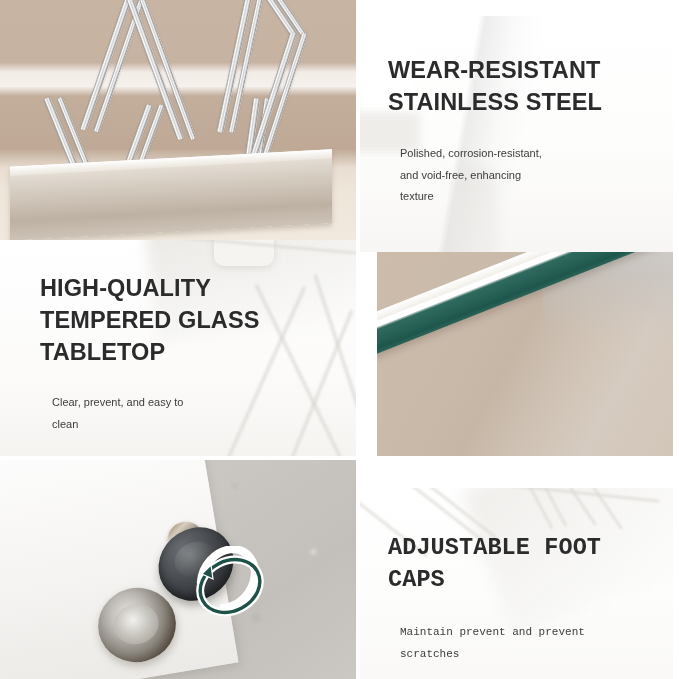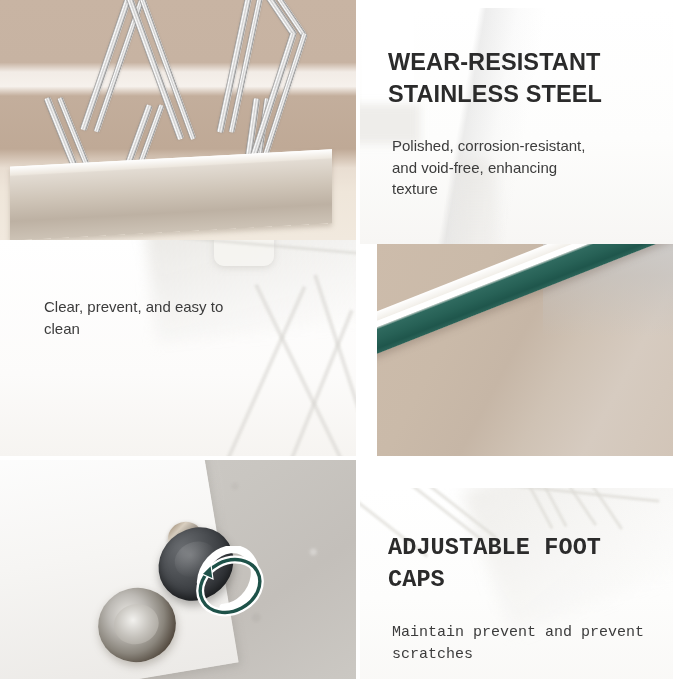--- a/index.html
+++ b/index.html
@@ -40,25 +40,25 @@
   .feature-title {
     font-size: 23.5px;
     font-weight: bold;
     line-height: 32px;
     letter-spacing: 0.1px;
     color: #2b2b2b;
     margin: 0;
     white-space: pre-line;
   }
   .feature-desc {
-    font-size: 15px;
+    font-size: 11px;
     font-weight: normal;
     line-height: 21.5px;
     color: #3c3c3c;
-    margin: 4px;
+    margin: 12px;
     white-space: pre-line;
   }
 
   
   .ghost {
     position: absolute;
     inset: 0;
     z-index: 1;
     pointer-events: none;
   }
@@ -325,21 +325,21 @@
       <div class="rod" style="left:246px; top:104px; width:7px; height:104px; transform:rotate(8deg);"></div>
       <div class="rod" style="left:257px; top:104px; width:6px; height:104px; transform:rotate(8deg);"></div>
       <div class="rod" style="left:276px; top:-8px; width:7px; height:54px; transform:rotate(-34deg);"></div>
       <div class="rod" style="left:286px; top:-8px; width:6px; height:54px; transform:rotate(-34deg);"></div>
       <div class="rod" style="left:268px; top:36px; width:7px; height:142px; transform:rotate(18deg);"></div>
       <div class="rod" style="left:280px; top:36px; width:6px; height:142px; transform:rotate(18deg);"></div>
     </div>
     <div class="steel-plinth"></div>
   </div>
 
-  <div class="cell text-panel" style="left:360px; top:8px; width:319px; height:236px;">
+  <div class="cell text-panel" style="left:360px; top:16px; width:319px; height:236px;">
     <div class="ghost ghost-a">
       <div class="blobA"></div>
       <div class="blobC"></div>
       <div class="blobB"></div>
     </div>
     <div class="text-inner" style="padding:38px 0 0 28px;">
       <h2 class="feature-title">WEAR-RESISTANT
 STAINLESS STEEL</h2>
       <p class="feature-desc" style="margin-top:25px;">Polished, corrosion-resistant,
 and void-free, enhancing
@@ -351,20 +351,23 @@
     <div class="ghost ghost-b">
       <div class="gsheen"></div>
       <div class="gcup"></div>
       <div class="gline" style="left:262px; top:38px; width:4px; height:200px; transform:rotate(24deg);"></div>
       <div class="gline" style="left:300px; top:34px; width:4px; height:210px; transform:rotate(-26deg);"></div>
       <div class="gline" style="left:318px; top:64px; width:4px; height:170px; transform:rotate(22deg);"></div>
       <div class="gline" style="left:344px; top:30px; width:4px; height:200px; transform:rotate(-18deg);"></div>
       <div class="gline" style="left:180px; top:4px; width:180px; height:3px; transform:rotate(5deg);"></div>
     </div>
     <div class="text-inner" style="padding:32px 0 0 40px;">
+      <h2 class="feature-title">HIGH-QUALITY
+TEMPERED GLASS
+TABLETOP</h2>
       <p class="feature-desc" style="margin-top:24px;">Clear, prevent, and easy to
 clean</p>
     </div>
   </div>
 
   <div class="cell photo-glass" style="left:377px; top:236px; width:296px; height:220px;">
     <div class="glass-bg-right"></div>
     <div class="glass-band"></div>
     <div class="glass-band-hi"></div>
   </div>

